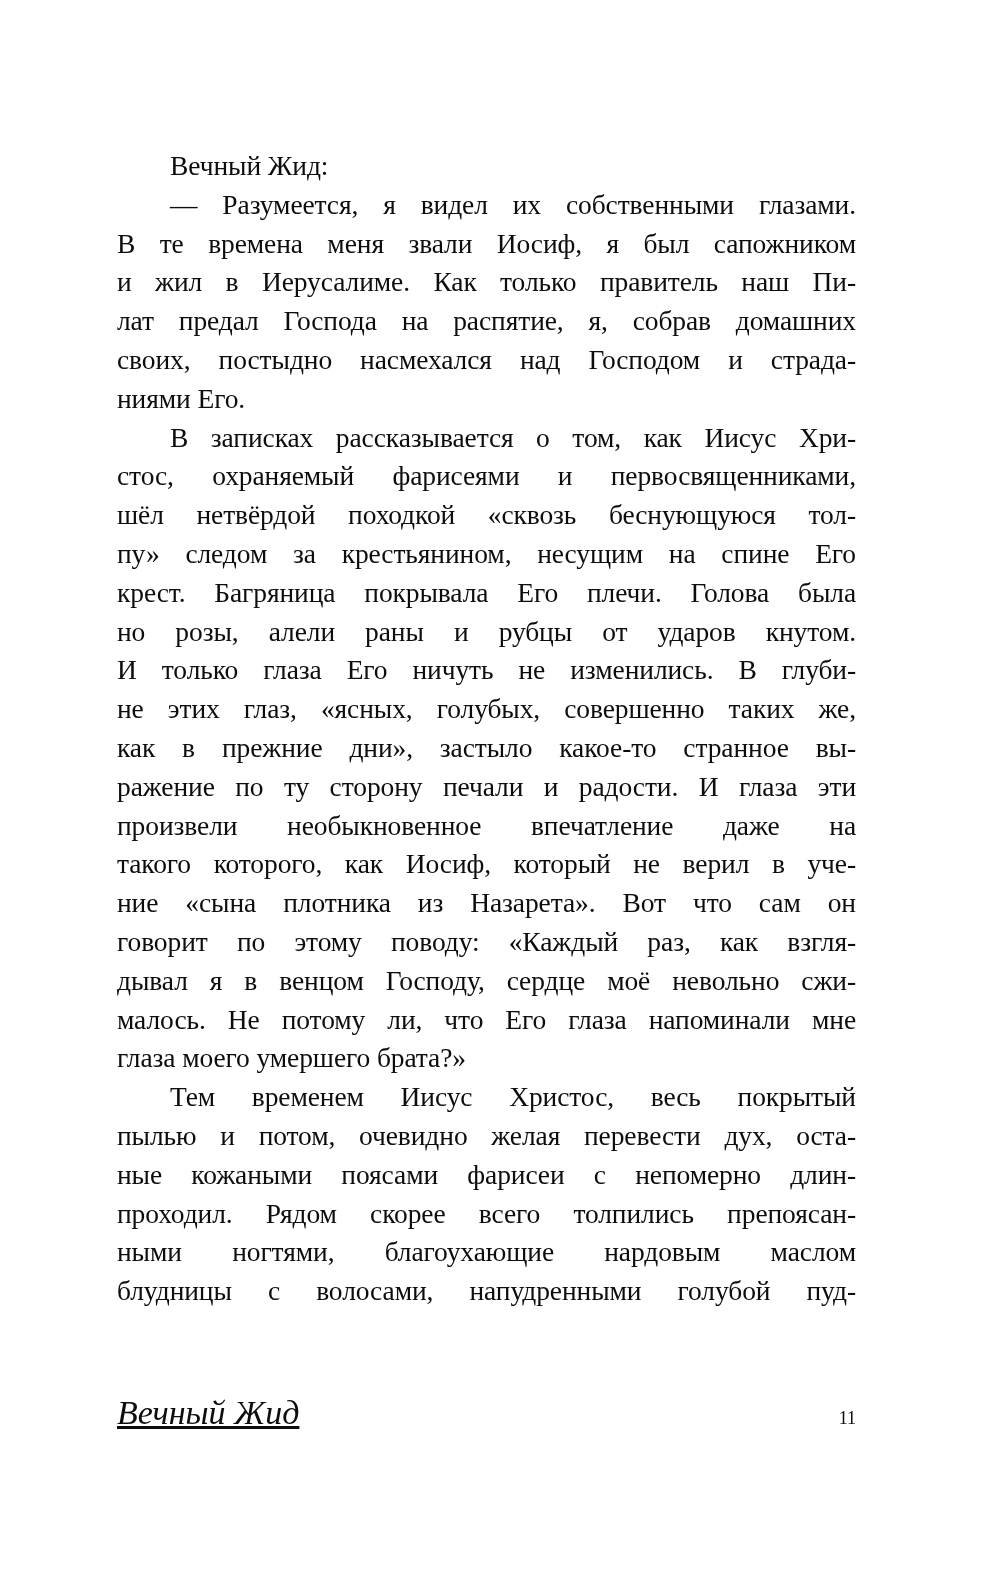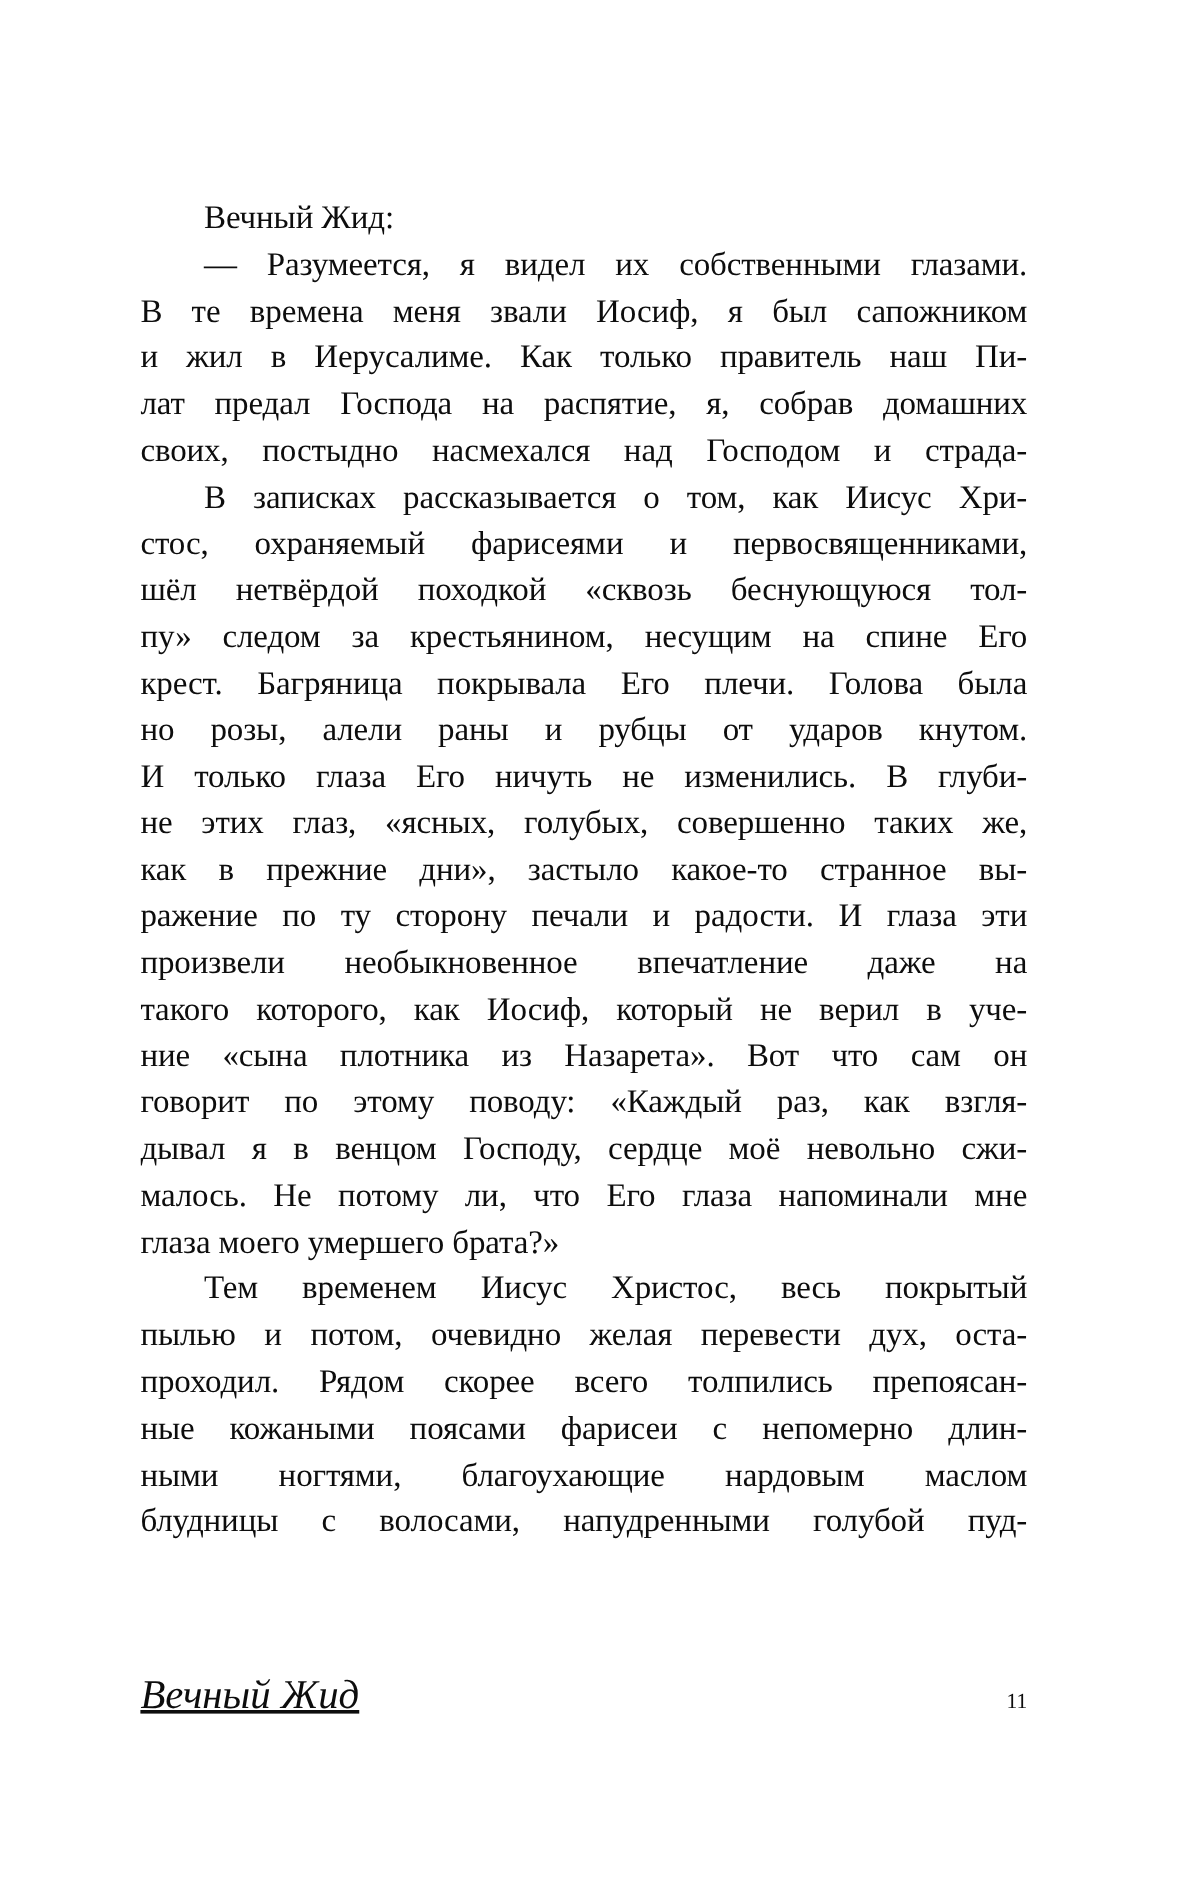--- a/index.html
+++ b/index.html
@@ -12,21 +12,21 @@
     width: 1000px;
     height: 1583px;
     background: #ffffff;
     color: #0d0d0d;
     font-family: "Liberation Serif", "DejaVu Serif", serif;
     overflow: hidden;
   }
   .text-block {
     position: absolute;
     left: 117px;
-    top: 162px;
+    top: 147px;
     width: 739px;
   }
   .line {
     font-size: 27.5px;
     line-height: 38.8px;
     height: 38.8px;
     text-align: justify;
     text-align-last: justify;
     text-justify: inter-word;
     letter-spacing: -0.1px;
@@ -63,41 +63,42 @@
 <body>
 
 <div class="page">
   <div class="text-block" id="text-block">
       <div class="line indent para-end">Вечный Жид:</div>
       <div class="line indent">— Разумеется, я видел их собственными глазами.</div>
       <div class="line">В те времена меня звали Иосиф, я был сапожником</div>
       <div class="line">и жил в Иерусалиме. Как только правитель наш Пи-</div>
       <div class="line">лат предал Господа на распятие, я, собрав домашних</div>
       <div class="line">своих, постыдно насмехался над Господом и страда-</div>
+      <div class="line para-end">ниями Его.</div>
       <div class="line indent">В записках рассказывается о том, как Иисус Хри-</div>
       <div class="line">стос, охраняемый фарисеями и первосвященниками,</div>
       <div class="line">шёл нетвёрдой походкой «сквозь беснующуюся тол-</div>
       <div class="line">пу» следом за крестьянином, несущим на спине Его</div>
       <div class="line">крест. Багряница покрывала Его плечи. Голова была</div>
       <div class="line">но розы, алели раны и рубцы от ударов кнутом.</div>
       <div class="line">И только глаза Его ничуть не изменились. В глуби-</div>
       <div class="line">не этих глаз, «ясных, голубых, совершенно таких же,</div>
       <div class="line">как в прежние дни», застыло какое-то странное вы-</div>
       <div class="line">ражение по ту сторону печали и радости. И глаза эти</div>
       <div class="line">произвели необыкновенное впечатление даже на</div>
       <div class="line">такого которого, как Иосиф, который не верил в уче-</div>
       <div class="line">ние «сына плотника из Назарета». Вот что сам он</div>
       <div class="line">говорит по этому поводу: «Каждый раз, как взгля-</div>
       <div class="line">дывал я в венцом Господу, сердце моё невольно сжи-</div>
       <div class="line">малось. Не потому ли, что Его глаза напоминали мне</div>
       <div class="line para-end">глаза моего умершего брата?»</div>
       <div class="line indent">Тем временем Иисус Христос, весь покрытый</div>
       <div class="line">пылью и потом, очевидно желая перевести дух, оста-</div>
+      <div class="line">ные кожаными поясами фарисеи с непомерно длин-</div>
       <div class="line">проходил. Рядом скорее всего толпились препоясан-</div>
-      <div class="line">ные кожаными поясами фарисеи с непомерно длин-</div>
       <div class="line">ными ногтями, благоухающие нардовым маслом</div>
       <div class="line">блудницы с волосами, напудренными голубой пуд-</div>
     </div>
   <div class="footer">
     <span class="running-title">Вечный Жид</span>
     <span class="page-number">11</span>
   </div>
 </div>
 
 </body></html>

